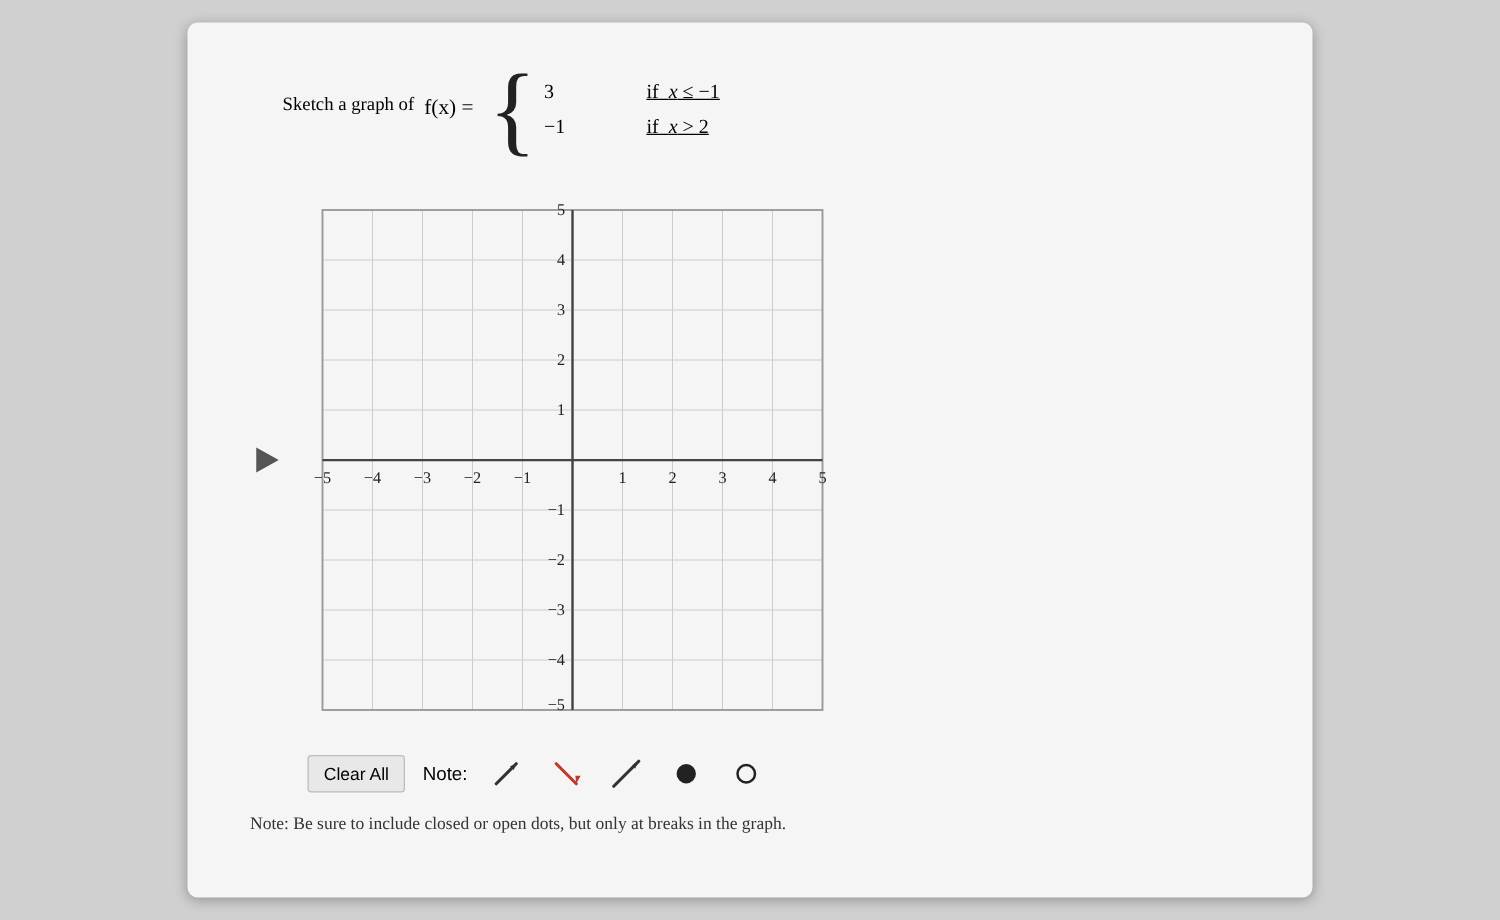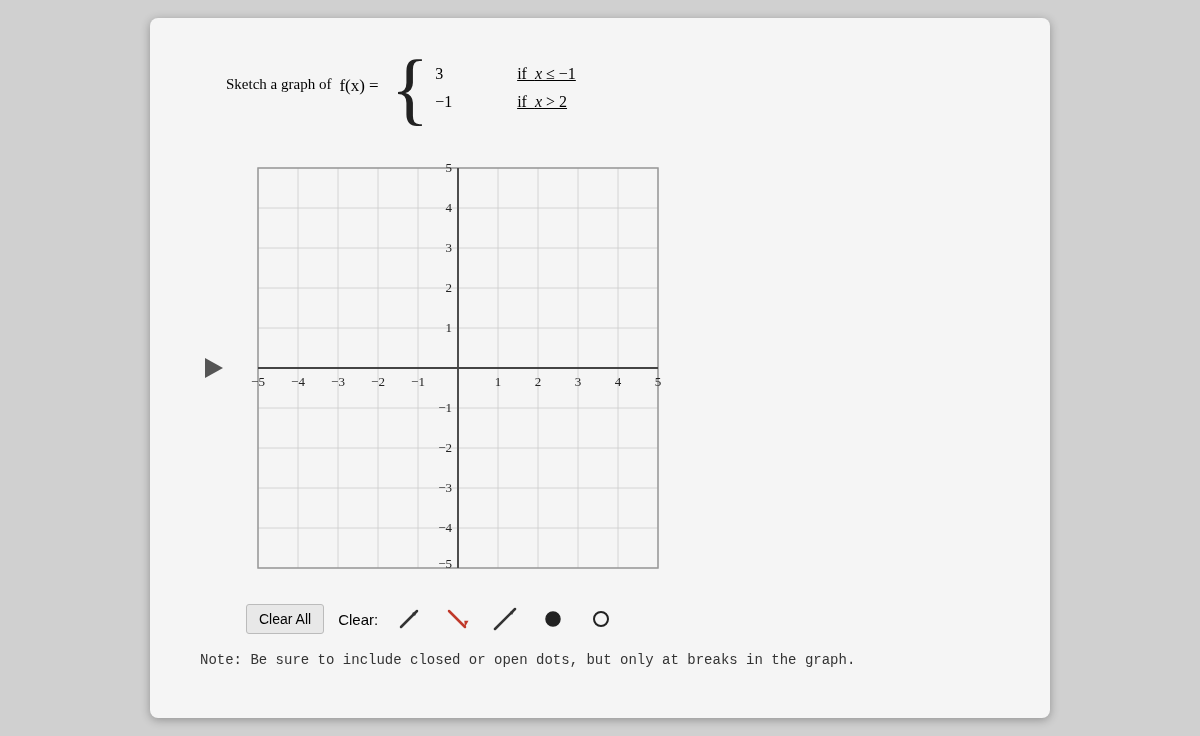--- a/index.html
+++ b/index.html
@@ -123,21 +123,21 @@
       width: 34px;
       height: 34px;
       display: flex;
       align-items: center;
       justify-content: center;
       cursor: pointer;
       font-size: 18px;
     }
     .note-text {
       font-size: 14px;
-      font-family: Liberation Mono, monospace;
+      font-family: Liberation Serif, serif;
       color: #333;
       margin-top: 16px;
       margin-left: 10px;
     }
   </style>
 </head>
 <body>
 
 <div class="page">
 
@@ -228,21 +228,21 @@
           <text x="214" y="384">−4</text>
           <text x="214" y="420">−5</text>
         </g>
 
       </svg>
     </div>
   </div>
 
   <div class="toolbar">
     <button class="clear-all-btn">Clear All</button>
-    <span class="draw-label">Clear:</span>
+    <span class="draw-label">Note:</span>
 
     <div class="tool-icon">
       <svg width="28" height="28" viewBox="0 0 28 28">
         <line x1="6" y1="22" x2="22" y2="6" stroke="#333" stroke-width="2.5" stroke-linecap="round"></line>
         <polygon points="22,6 17,8 20,11" fill="#333"></polygon>
       </svg>
     </div>
 
     <div class="tool-icon">
       <svg width="28" height="28" viewBox="0 0 28 28">

